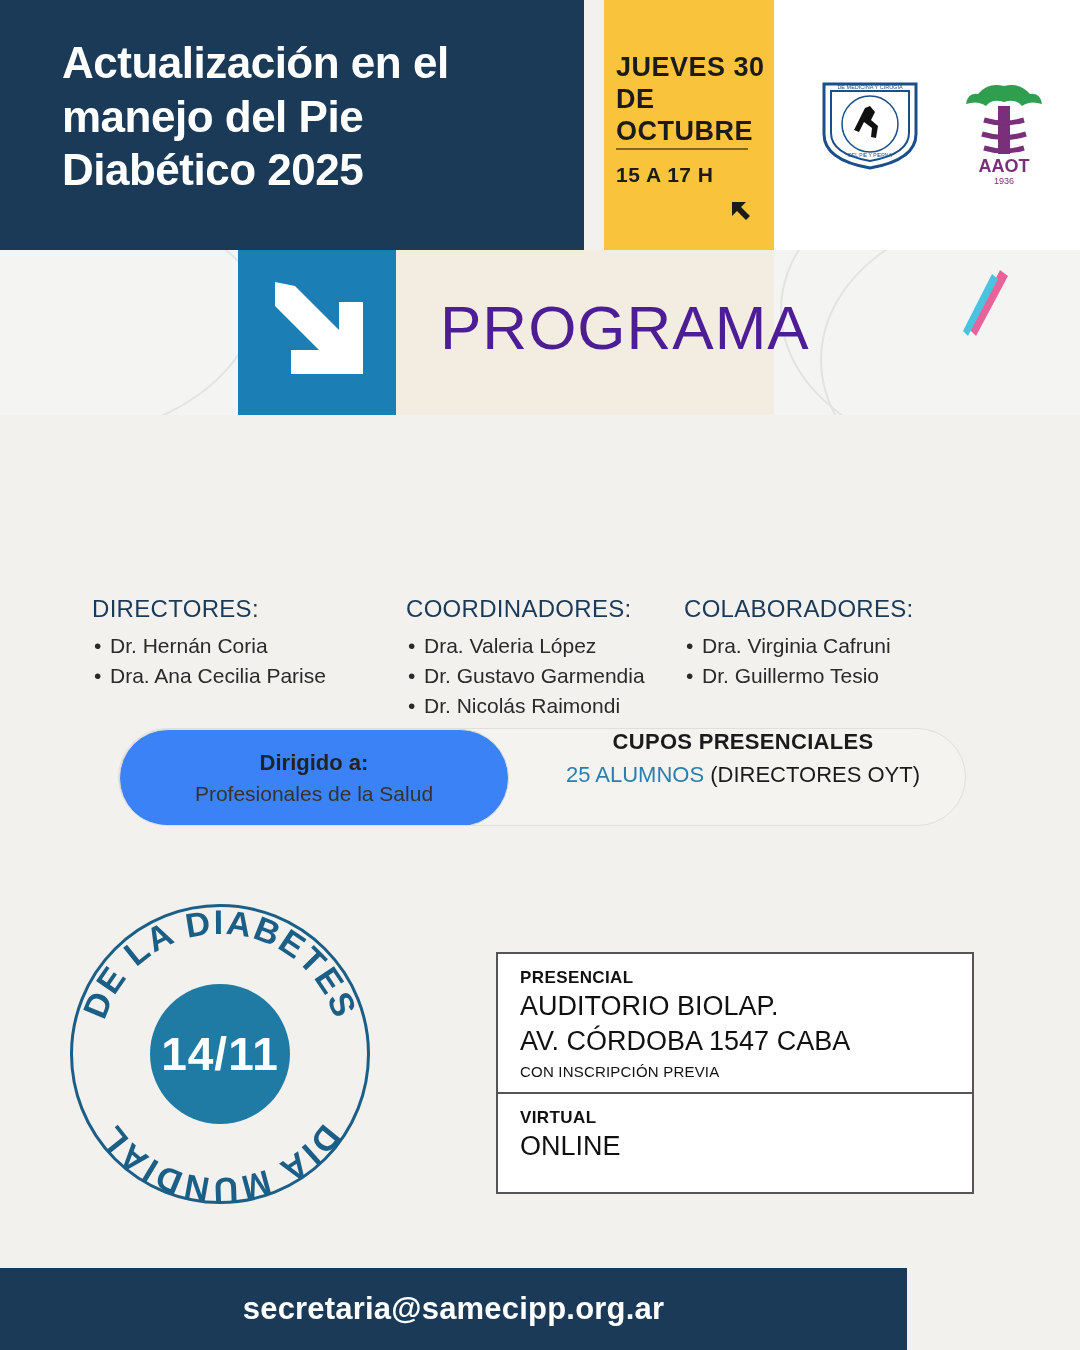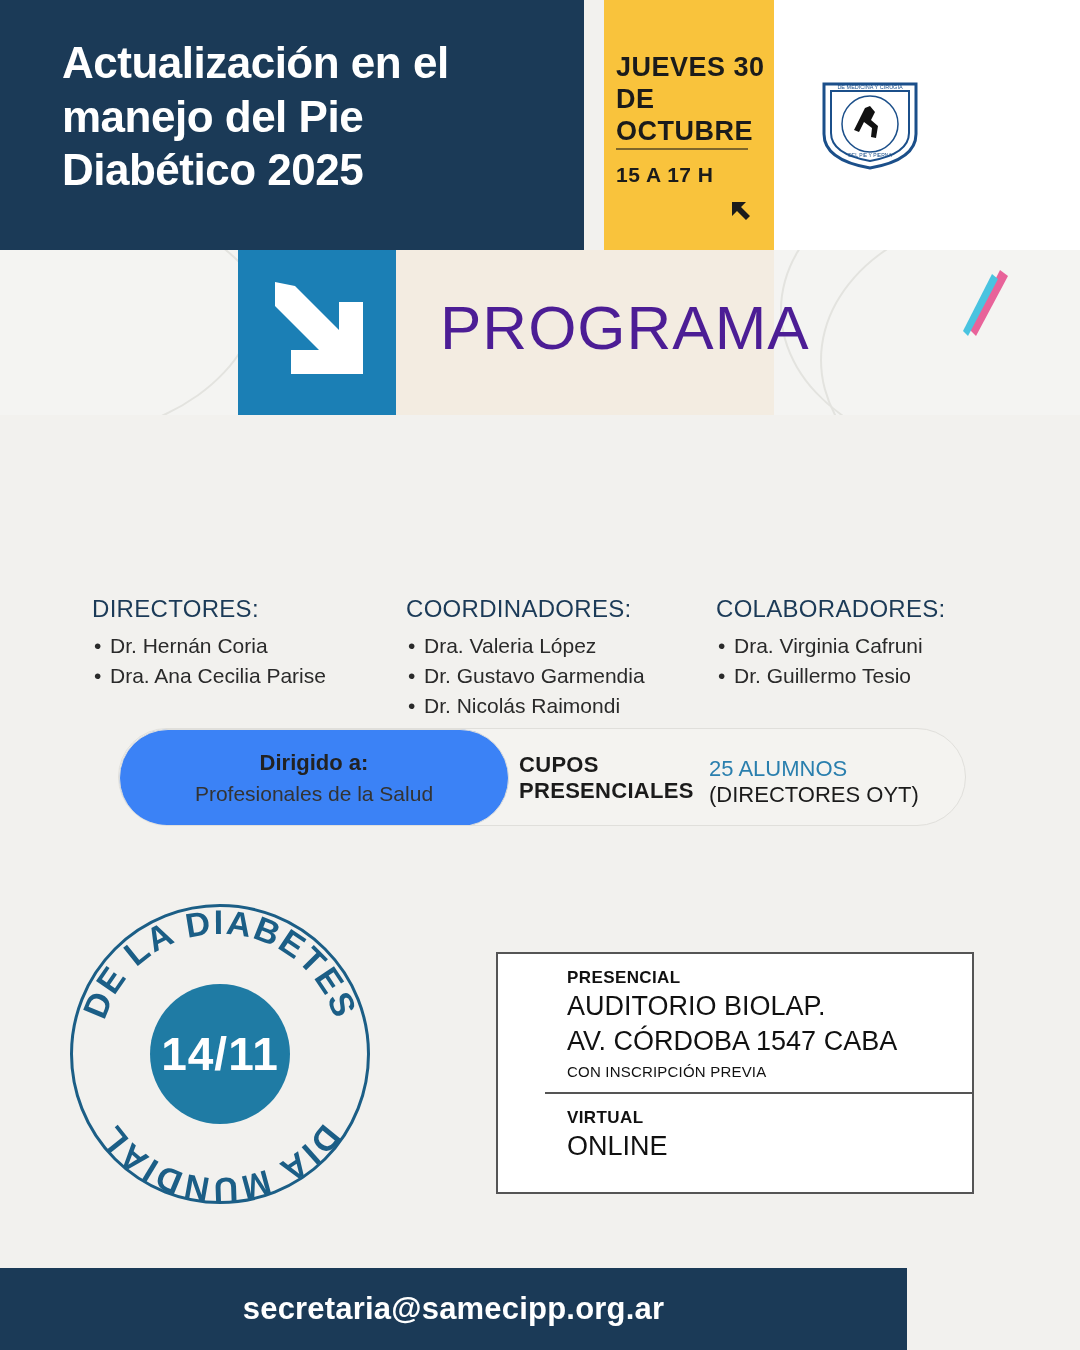--- a/index.html
+++ b/index.html
@@ -123,21 +123,21 @@
   }
 
   
   .people {
     position: absolute; top: 548px; left: 0;
     width: 1080px; height: 160px;
   }
   .col { position: absolute; top: 0; }
   .col-1 { left: 92px; width: 300px; }
   .col-2 { left: 406px; width: 300px; }
-  .col-3 { left: 716px; width: 320px; }
+  .col-3 { left: 684px; width: 320px; }
   .col-head {
     color: #1b3a57; font-size: 24px; font-weight: normal;
     letter-spacing: 0.3px; margin-bottom: 8px; margin-top: 47px;
   }
   .col ul { list-style: none; }
   .col li {
     color: #2a2a2a; font-size: 21px; line-height: 1.42;
     padding-left: 18px; position: relative;
   }
   .col li::before {
@@ -161,22 +161,22 @@
     border: 1px solid #e0dfdb;
     display: flex; flex-direction: column;
     align-items: center; justify-content: center;
   }
   .pill-left .l1 { font-size: 22px; color: #222; }
   .pill-left .l1 b { font-weight: bold; }
   .pill-left .l2 { font-size: 21px; color: #333; margin-top: 6px; }
   .pill-right {
     position: absolute; left: 400px; top: 0;
     width: 448px; height: 98px;
-    display: flex; flex-direction: row;
-    align-items: center; justify-content: center;
+    display: flex; flex-direction: column;
+    align-items: center; justify-content: flex-start;
   }
   .pill-right .r1 { font-size: 22px; font-weight: bold; color: #1b1b1b; letter-spacing: .3px; }
   .pill-right .r2 { font-size: 22px; color: #1b1b1b; margin-top: 7px; }
   .pill-right .r2 .hl { color: #2a7fae; }
 
   
   .seal {
     position: absolute; left: 62px; top: 896px;
     width: 316px; height: 316px;
   }
@@ -192,21 +192,21 @@
     background: #1f7ba4;
     display: flex; align-items: center; justify-content: center;
   }
   .seal-date { color: #ffffff; font-size: 46px; font-weight: bold; letter-spacing: 1px; }
   .seal svg text { fill: #1b5e86; font-family: "Liberation Sans", sans-serif; font-size: 34px; font-weight: bold; letter-spacing: 2px; }
 
   
   .venue {
     position: absolute; left: 496px; top: 952px;
     width: 478px; height: 242px;
-    border: 2px solid #555; background: #ffffff; padding-left: 47px;
+    border: 2px solid #555; background: #ffffff;
   }
   .venue-top { position: relative; height: 140px; border-bottom: 2px solid #555; padding: 14px 22px 0 22px; }
   .venue-bot { position: relative; height: 100px; padding: 14px 22px 0 22px; }
   .v-label { font-size: 17px; font-weight: bold; color: #111; letter-spacing: .4px; }
   .v-line { font-size: 27px; color: #111; line-height: 1.18; margin-top: 3px; }
   .v-small { font-size: 15px; color: #111; margin-top: 5px; letter-spacing: .2px; }
 
   
   .footer {
     position: absolute; left: 0; top: 1268px;
@@ -240,20 +240,31 @@
 
     <div class="logos">
       <div class="logo-shield">
         <svg width="104" height="92" viewBox="0 0 104 92">
           <path d="M6 6 H98 V56 Q98 82 52 90 Q6 82 6 56 Z" fill="#ffffff" stroke="#1b4f8a" stroke-width="3"></path>
           <path d="M13 13 H91 V55 Q91 76 52 83 Q13 76 13 55 Z" fill="#ffffff" stroke="#1b4f8a" stroke-width="2"></path>
           <circle cx="52" cy="46" r="28" fill="#ffffff" stroke="#1b4f8a" stroke-width="1.5"></circle>
           <path d="M52 28 l5 6 -4 8 7 6 -2 12 -5 -1 1 -9 -8 -6 -5 10 -5 -2 7 -14 4 -8 z" fill="#111111"></path>
           <text x="52" y="11" text-anchor="middle" fill="#1b4f8a" font-size="5.5" font-family="Liberation Sans, sans-serif">DE MEDICINA Y CIRUGIA</text>
           <text x="52" y="79" text-anchor="middle" fill="#1b4f8a" font-size="5" font-family="Liberation Sans, sans-serif">DEL PIE Y PIERNA</text>
+        </svg>
+      </div>
+      <div class="logo-aaot">
+        <svg width="100" height="110" viewBox="0 0 100 110">
+          <path d="M50 6 q16 -4 26 8 q10 -2 12 10 q-12 -4 -20 2 q-6 -8 -18 -4 q-12 -4 -18 4 q-8 -6 -20 -2 q2 -12 12 -10 q10 -12 26 -8 z" fill="#2f9e4f"></path>
+          <rect x="44" y="26" width="12" height="48" fill="#7a2f7a"></rect>
+          <path d="M30 40 q20 6 40 0" stroke="#7a2f7a" stroke-width="5" fill="none"></path>
+          <path d="M28 54 q22 7 44 0" stroke="#7a2f7a" stroke-width="5" fill="none"></path>
+          <path d="M30 68 q20 6 40 0" stroke="#7a2f7a" stroke-width="5" fill="none"></path>
+          <text x="50" y="92" text-anchor="middle" fill="#7a2f7a" font-size="18" font-weight="bold" font-family="Liberation Sans, sans-serif">AAOT</text>
+          <text x="50" y="104" text-anchor="middle" fill="#7a2f7a" font-size="9" font-family="Liberation Sans, sans-serif">1936</text>
         </svg>
       </div>
     </div>
   </div>
 
   <div class="band">
     <div class="band-swoosh" style="left:-160px; top:-110px; width:420px; height:300px;"></div>
     <div class="band-swoosh" style="left:-200px; top:-60px; width:480px; height:320px;"></div>
     <div class="band-swoosh" style="left:780px; top:-90px; width:420px; height:300px;"></div>
     <div class="band-swoosh" style="left:820px; top:-40px; width:400px; height:300px;"></div>

